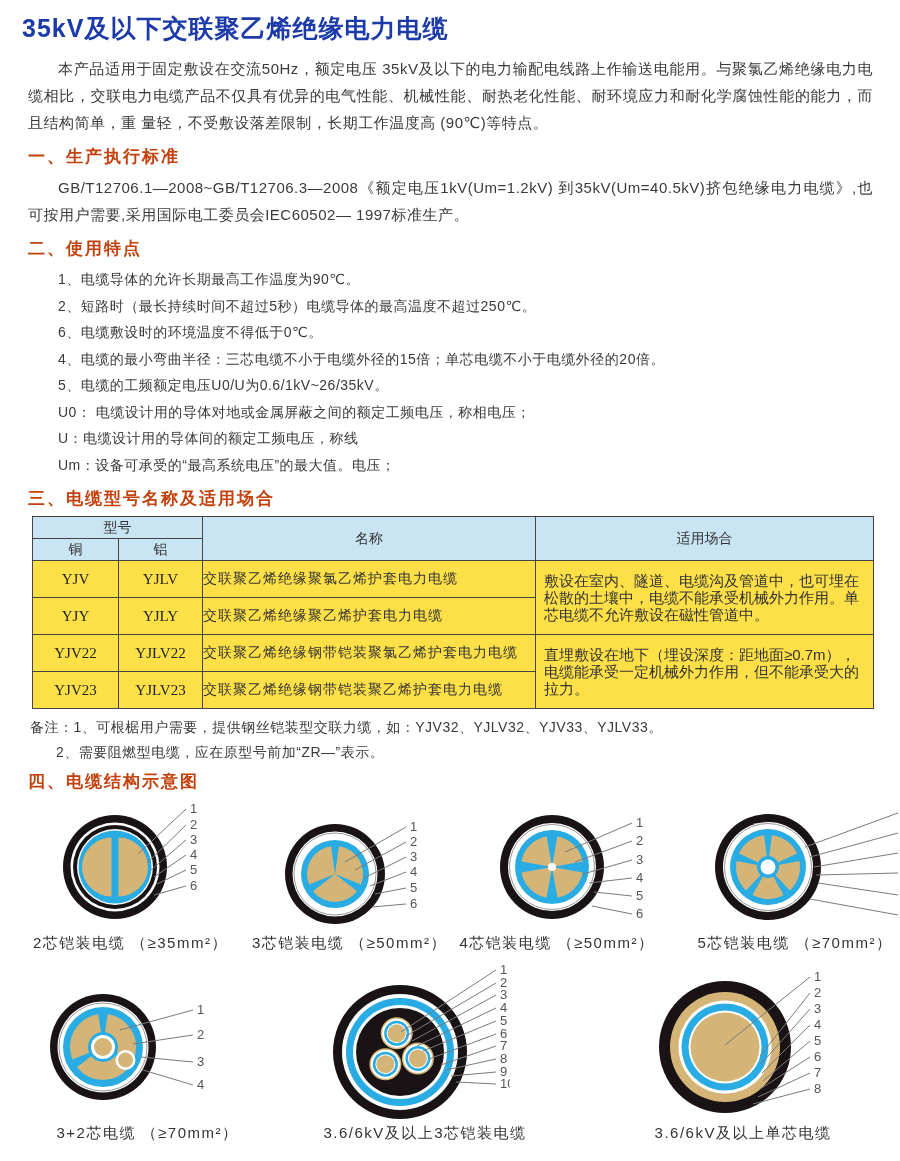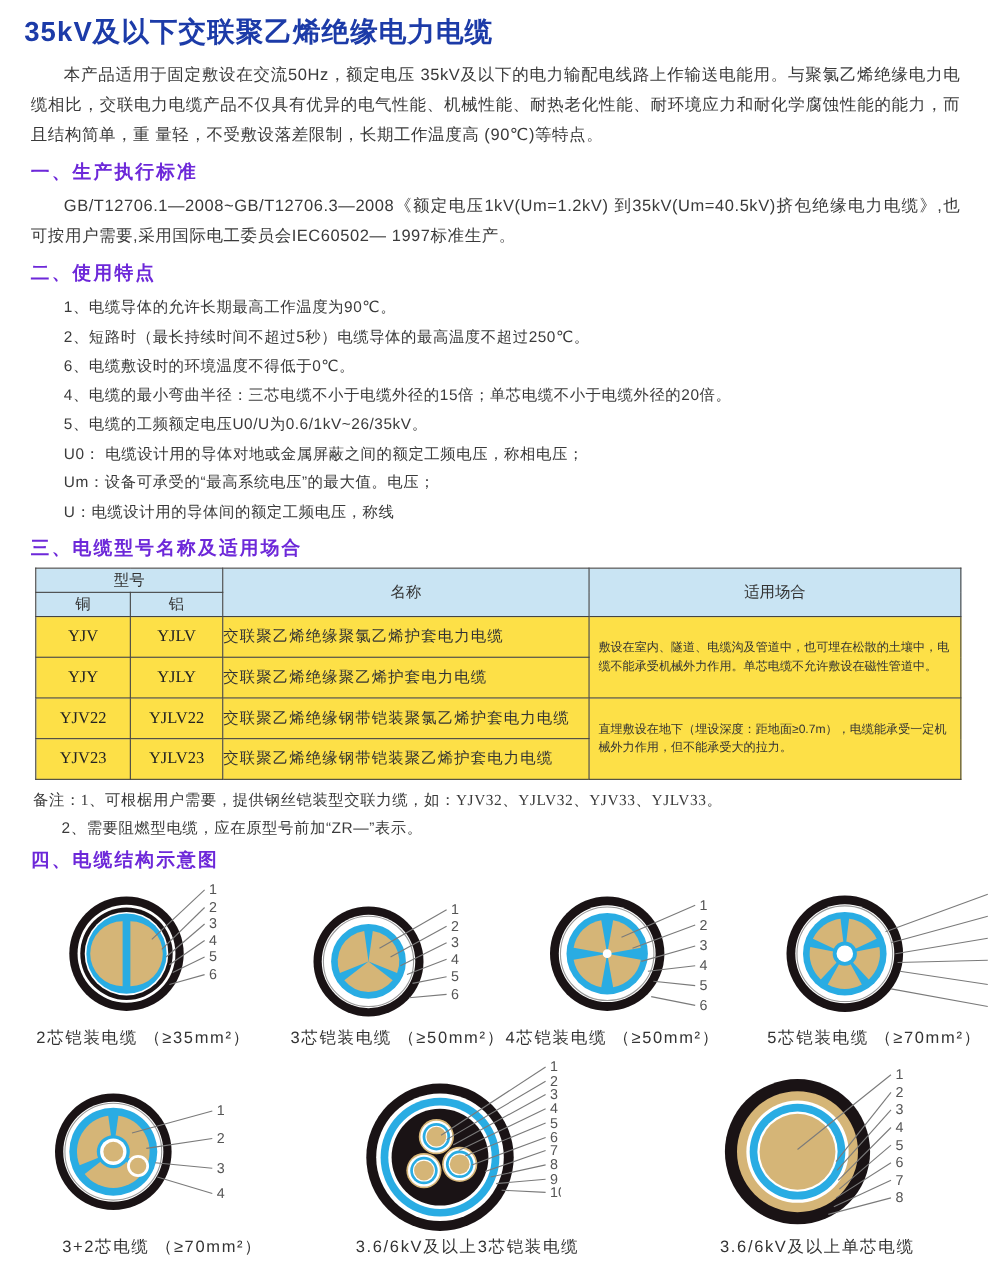--- a/index.html
+++ b/index.html
@@ -11,21 +11,21 @@
   .wrap{padding:8px 27px 0 28px;}
   .doc-title{
     font-size:25px;font-weight:bold;color:#1c3ba8;margin:4px 0 10px -6px;
     letter-spacing:1px;
   }
   .para{
     font-size:15px;line-height:27px;margin:0 0 4px 0;text-indent:2em;
     text-align:justify;letter-spacing:0.5px;color:#3a3a3a;
   }
   .sec-heading{
-    font-size:17px;font-weight:bold;color:#6d28d9;margin:9px 0 6px 0;
+    font-size:17px;font-weight:bold;color:#c2410c;margin:9px 0 6px 0;
     letter-spacing:2px;
     font-family:Liberation Mono, monospace;
   }
   .feature-line{
     font-size:14px;line-height:26.5px;padding-left:30px;color:#3a3a3a;
     letter-spacing:0.5px;
   }
   table.model-table{
     border-collapse:collapse;width:841px;margin:4px 0 0 4px;
     table-layout:fixed;
@@ -38,24 +38,24 @@
   }
   .model-table td{background:#fde047;}
   td.code-cell{
     font-family:"Liberation Serif","DejaVu Serif",serif;
     font-size:15px;text-align:center;height:34px;color:#222;
   }
   td.name-cell{
     font-size:14px;padding-left:0;color:#333;letter-spacing:1px;
   }
   td.usage-cell{
-    font-size:11px;padding:4px 8px;line-height:17px;color:#333;
+    font-size:15px;padding:4px 8px;line-height:17px;color:#333;
     vertical-align:middle;
   }
-  .note-line1{font-size:14px;color:#3a3a3a;margin:10px 0 0 2px;letter-spacing:0.5px;font-family:Liberation Serif, serif;}
+  .note-line1{font-size:14px;color:#3a3a3a;margin:10px 0 0 2px;letter-spacing:0.5px;}
   .note-line2{font-size:14px;color:#3a3a3a;margin:7px 0 0 28px;letter-spacing:0.5px;}
   .diagram-area{position:relative;height:396px;margin-top:2px;}
   .dgm{position:absolute;}
   .dgm-caption{
     position:absolute;font-size:15px;color:#333;text-align:center;
     letter-spacing:1.5px;white-space:nowrap;
   }
   .lead{stroke:#7a7a7a;stroke-width:1;fill:none;}
   .num{font-size:13px;fill:#555;font-family:"Liberation Sans","DejaVu Sans",sans-serif;}
   .thin-ring{fill:#fff;stroke:#999;stroke-width:1;}
@@ -73,22 +73,22 @@
   <p class="para">GB/T12706.1—2008~GB/T12706.3—2008《额定电压1kV(Um=1.2kV) 到35kV(Um=40.5kV)挤包绝缘电力电缆》,也可按用户需要,采用国际电工委员会IEC60502— 1997标准生产。</p>
 
   <div class="sec-heading">二、使用特点</div>
   <div>
     <div class="feature-line">1、电缆导体的允许长期最高工作温度为90℃。</div>
     <div class="feature-line">2、短路时（最长持续时间不超过5秒）电缆导体的最高温度不超过250℃。</div>
     <div class="feature-line">6、电缆敷设时的环境温度不得低于0℃。</div>
     <div class="feature-line">4、电缆的最小弯曲半径：三芯电缆不小于电缆外径的15倍；单芯电缆不小于电缆外径的20倍。</div>
     <div class="feature-line">5、电缆的工频额定电压U0/U为0.6/1kV~26/35kV。</div>
     <div class="feature-line">U0：  电缆设计用的导体对地或金属屏蔽之间的额定工频电压，称相电压；</div>
+    <div class="feature-line">U：电缆设计用的导体间的额定工频电压，称线</div>
     <div class="feature-line">Um：设备可承受的“最高系统电压”的最大值。电压；</div>
-    <div class="feature-line">U：电缆设计用的导体间的额定工频电压，称线</div>
   </div>
 
   <div class="sec-heading">三、电缆型号名称及适用场合</div>
 
   <table class="model-table">
     <colgroup>
       <col style="width:86px">
         <col style="width:84px">
         <col style="width:333px">
         <col style="width:338px">
@@ -233,21 +233,21 @@
         <path class="lead" d="M95,40 L188,6"></path>
         <path class="lead" d="M100,50 L188,26"></path>
         <path class="lead" d="M104,60 L188,46"></path>
         <path class="lead" d="M106,68 L188,66"></path>
         <path class="lead" d="M108,76 L188,88"></path>
         <path class="lead" d="M100,92 L188,108"></path>
       </g>
     </svg>
 
     <div class="dgm-caption" style="left:0px;top:135px;width:205px">2芯铠装电缆 （≥35mm²）</div>
-    <div class="dgm-caption" style="left:236px;top:135px;width:190px">3芯铠装电缆 （≥50mm²）</div>
+    <div class="dgm-caption" style="left:224px;top:135px;width:190px">3芯铠装电缆 （≥50mm²）</div>
     <div class="dgm-caption" style="left:429px;top:135px;width:200px">4芯铠装电缆 （≥50mm²）</div>
     <div class="dgm-caption" style="left:667px;top:135px;width:200px">5芯铠装电缆 （≥70mm²）</div>
 
     <svg class="dgm" style="left:17px;top:183px" width="165" height="128">
       <g>
         <circle cx="58" cy="65" r="53" fill="#1a1315"></circle>
         <circle cx="58" cy="65" r="45.5" fill="#fff"></circle>
         <circle class="thin-ring" cx="58" cy="65" r="44"></circle>
         <circle cx="58" cy="65" r="40" fill="#29ace3"></circle>
         <path d="M58,65 L62.6,32.3 A33,33 0 0 1 88.6,77.4 Z" fill="#d5b577"></path>

